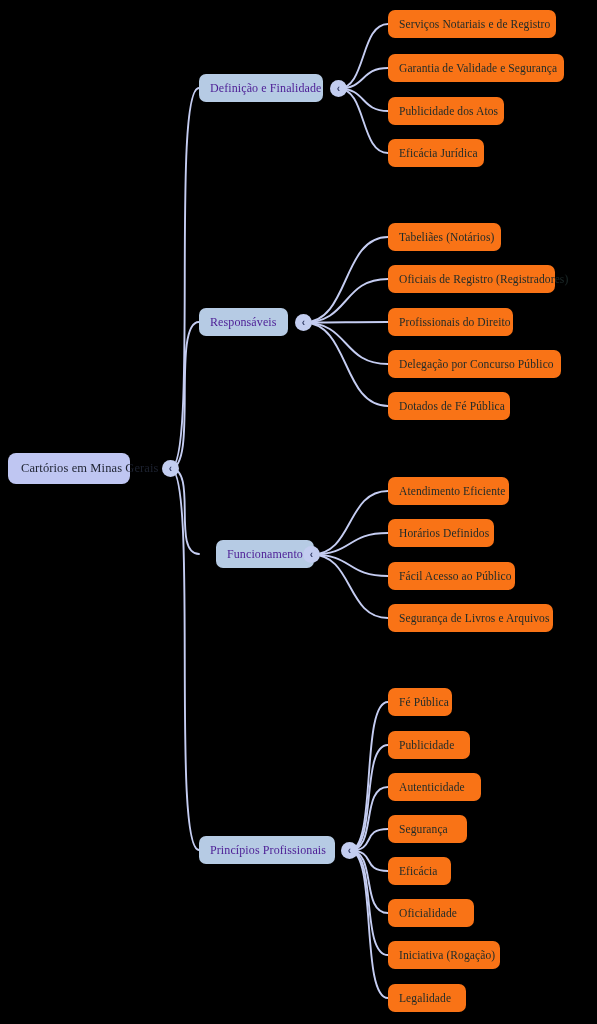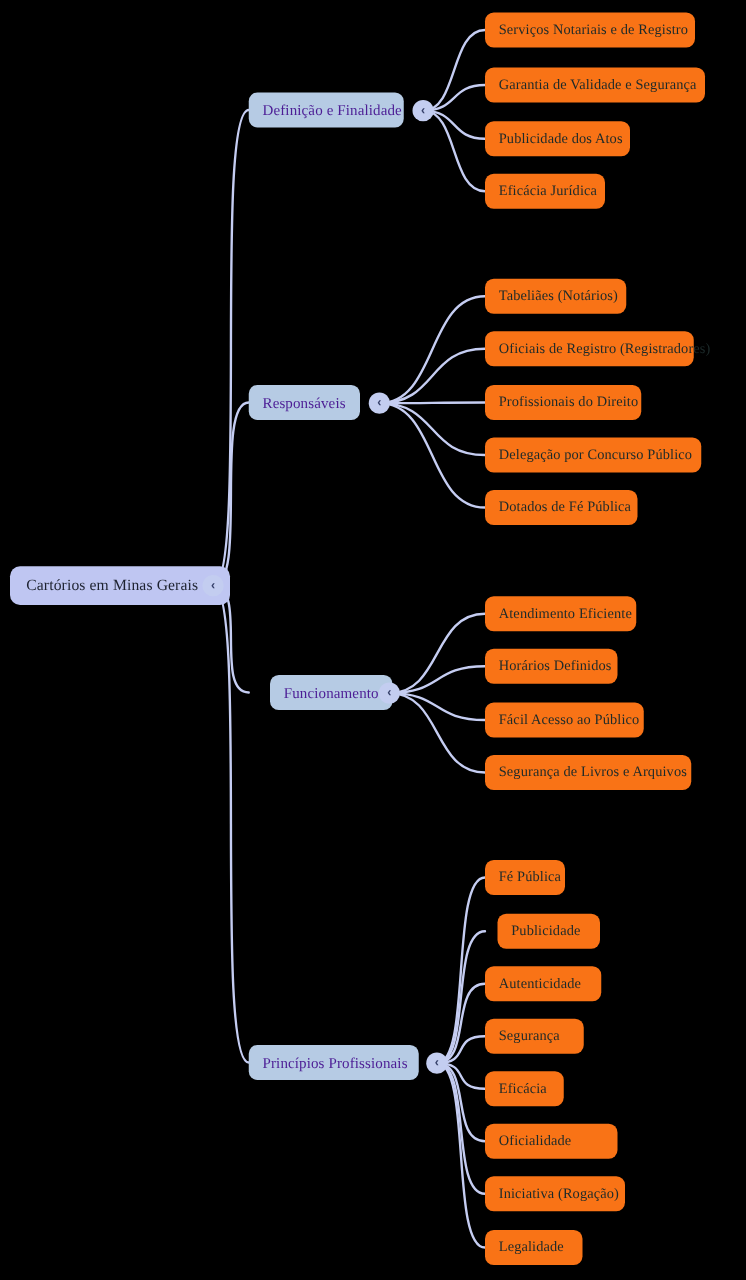--- a/index.html
+++ b/index.html
@@ -91,21 +91,21 @@
       <path d="M 349.5 850.5 C 377.5 850.5, 360 702, 388 702" fill="none" stroke="#c5cdf2" stroke-width="1.9" stroke-linecap="round"></path>
       <path d="M 349.5 850.5 C 377.5 850.5, 360 745, 388 745" fill="none" stroke="#c5cdf2" stroke-width="1.9" stroke-linecap="round"></path>
       <path d="M 349.5 850.5 C 377.5 850.5, 360 787, 388 787" fill="none" stroke="#c5cdf2" stroke-width="1.9" stroke-linecap="round"></path>
       <path d="M 349.5 850.5 C 377.5 850.5, 360 829, 388 829" fill="none" stroke="#c5cdf2" stroke-width="1.9" stroke-linecap="round"></path>
       <path d="M 349.5 850.5 C 377.5 850.5, 360 871, 388 871" fill="none" stroke="#c5cdf2" stroke-width="1.9" stroke-linecap="round"></path>
       <path d="M 349.5 850.5 C 377.5 850.5, 360 913, 388 913" fill="none" stroke="#c5cdf2" stroke-width="1.9" stroke-linecap="round"></path>
       <path d="M 349.5 850.5 C 377.5 850.5, 360 955, 388 955" fill="none" stroke="#c5cdf2" stroke-width="1.9" stroke-linecap="round"></path>
       <path d="M 349.5 850.5 C 377.5 850.5, 360 998, 388 998" fill="none" stroke="#c5cdf2" stroke-width="1.9" stroke-linecap="round"></path>
     </svg>
   <div id="nodes">
-      <div class="node node-root" style="left: 8px; top: 453px; width: 176px; height: 31px;">
+      <div class="node node-root" style="left: 8px; top: 453px; width: 122px; height: 31px;">
         <span>Cartórios em Minas Gerais</span>
       </div>
       <div class="handle" style="left: 162px; top: 460px;">‹</div>
       <div class="node node-branch" style="left: 199px; top: 74px; width: 124px; height: 28px;">
         <span>Definição e Finalidade</span>
       </div>
       <div class="handle" style="left: 330px; top: 80px;">‹</div>
       <div class="node node-leaf" style="left: 388px; top: 10px; width: 168px; height: 28px;">
         <span>Serviços Notariais e de Registro</span>
       </div>
@@ -153,33 +153,33 @@
       <div class="node node-leaf" style="left: 388px; top: 604px; width: 165px; height: 28px;">
         <span>Segurança de Livros e Arquivos</span>
       </div>
       <div class="node node-branch" style="left: 199px; top: 836px; width: 136px; height: 28px;">
         <span>Princípios Profissionais</span>
       </div>
       <div class="handle" style="left: 341px; top: 842px;">‹</div>
       <div class="node node-leaf" style="left: 388px; top: 688px; width: 64px; height: 28px;">
         <span>Fé Pública</span>
       </div>
-      <div class="node node-leaf" style="left: 388px; top: 731px; width: 82px; height: 28px; margin-left: 10px;">
+      <div class="node node-leaf" style="left: 388px; top: 731px; width: 82px; height: 28px;">
         <span>Publicidade</span>
       </div>
       <div class="node node-leaf" style="left: 388px; top: 773px; width: 93px; height: 28px;">
         <span>Autenticidade</span>
       </div>
       <div class="node node-leaf" style="left: 388px; top: 815px; width: 79px; height: 28px;">
         <span>Segurança</span>
       </div>
       <div class="node node-leaf" style="left: 388px; top: 857px; width: 63px; height: 28px;">
         <span>Eficácia</span>
       </div>
-      <div class="node node-leaf" style="left: 388px; top: 899px; width: 106px; height: 28px;">
+      <div class="node node-leaf" style="left: 388px; top: 899px; width: 86px; height: 28px;">
         <span>Oficialidade</span>
       </div>
       <div class="node node-leaf" style="left: 388px; top: 941px; width: 112px; height: 28px;">
         <span>Iniciativa (Rogação)</span>
       </div>
       <div class="node node-leaf" style="left: 388px; top: 984px; width: 78px; height: 28px;">
         <span>Legalidade</span>
       </div>
     </div>
 </div>

